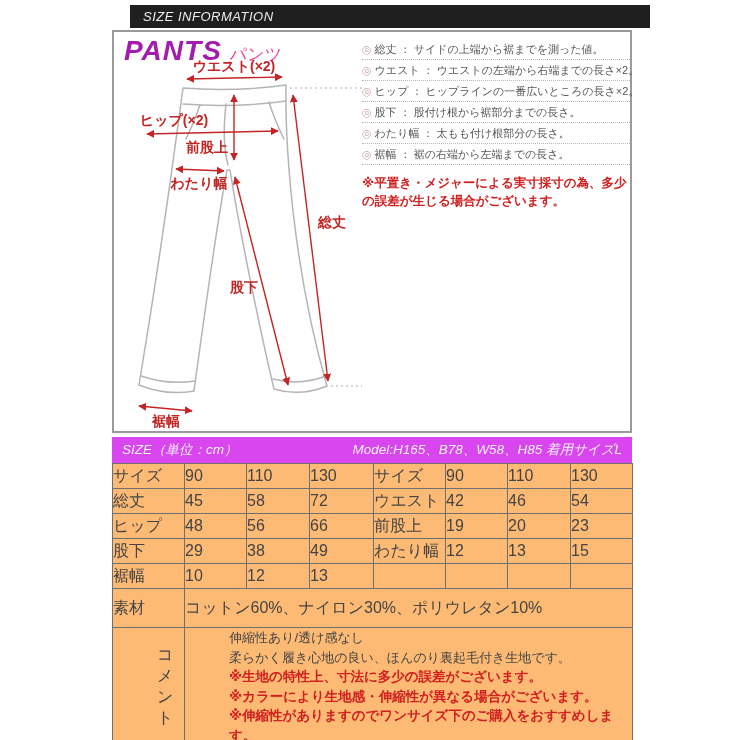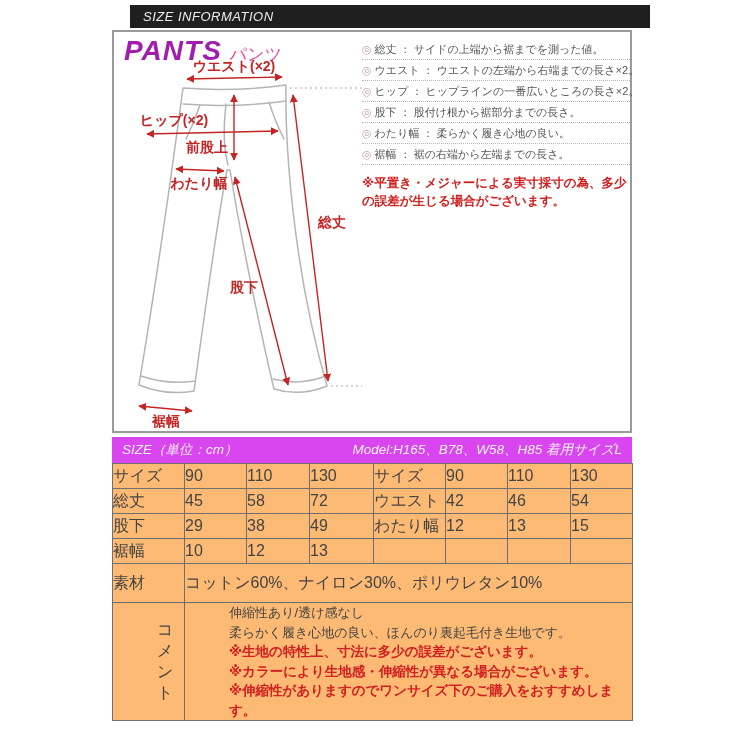--- a/index.html
+++ b/index.html
@@ -94,21 +94,21 @@
       <text class="dlabel" x="218" y="172" text-anchor="middle">総丈</text>
       <text class="dlabel" x="130" y="237" text-anchor="middle">股下</text>
       <text class="dlabel" x="52" y="371" text-anchor="middle">裾幅</text>
     </svg>
 
     <div class="definitions">
       <div class="def-item"><span class="bullet">◎</span><span>総丈 ： サイドの上端から裾までを測った値。</span></div>
       <div class="def-item"><span class="bullet">◎</span><span>ウエスト ： ウエストの左端から右端までの長さ×2。</span></div>
       <div class="def-item"><span class="bullet">◎</span><span>ヒップ ： ヒップラインの一番広いところの長さ×2。</span></div>
       <div class="def-item"><span class="bullet">◎</span><span>股下 ： 股付け根から裾部分までの長さ。</span></div>
-      <div class="def-item"><span class="bullet">◎</span><span>わたり幅 ： 柔らかく履き心地の良い。</span></div>
+      <div class="def-item"><span class="bullet">◎</span><span>わたり幅 ： 太もも付け根部分の長さ。</span></div>
       <div class="def-item"><span class="bullet">◎</span><span>裾幅 ： 裾の右端から左端までの長さ。</span></div>
       <div class="def-note">※平置き・メジャーによる実寸採寸の為、多少の誤差が生じる場合がございます。</div>
     </div>
   </div>
 
   <div class="table-header">
     <span>SIZE（単位：cm）</span>
     <span>Model:H165、B78、W58、H85 着用サイズL</span>
   </div>
 
@@ -138,20 +138,30 @@
         <td>総丈</td>
         <td>45</td>
         <td>58</td>
         <td>72</td>
         <td>ウエスト</td>
         <td>42</td>
         <td>46</td>
         <td>54</td>
       </tr>
       <tr>
+        <td>ヒップ</td>
+        <td>48</td>
+        <td>56</td>
+        <td>66</td>
+        <td>前股上</td>
+        <td>19</td>
+        <td>20</td>
+        <td>23</td>
+      </tr>
+      <tr>
         <td>股下</td>
         <td>29</td>
         <td>38</td>
         <td>49</td>
         <td>わたり幅</td>
         <td>12</td>
         <td>13</td>
         <td>15</td>
       </tr>
       <tr>

